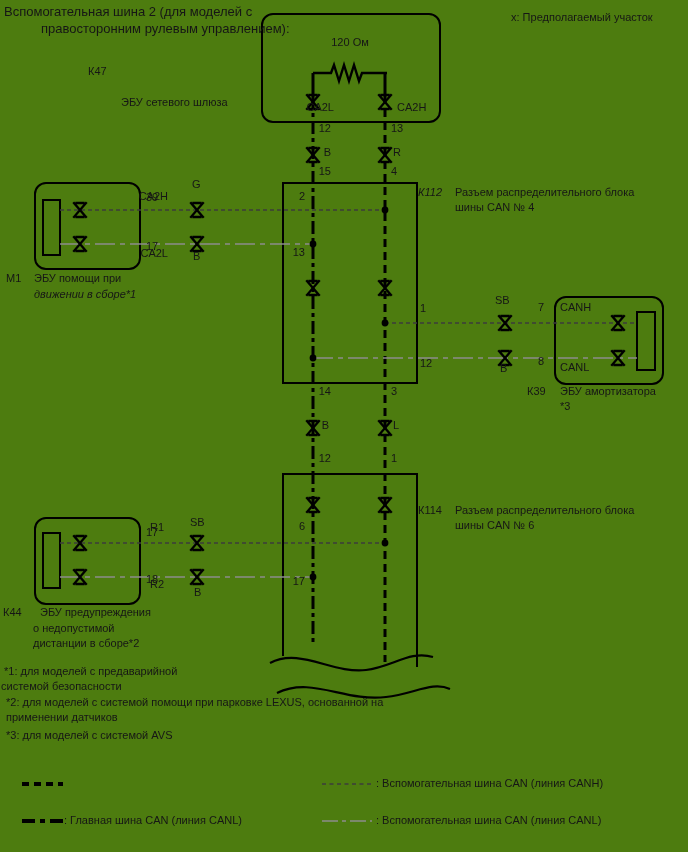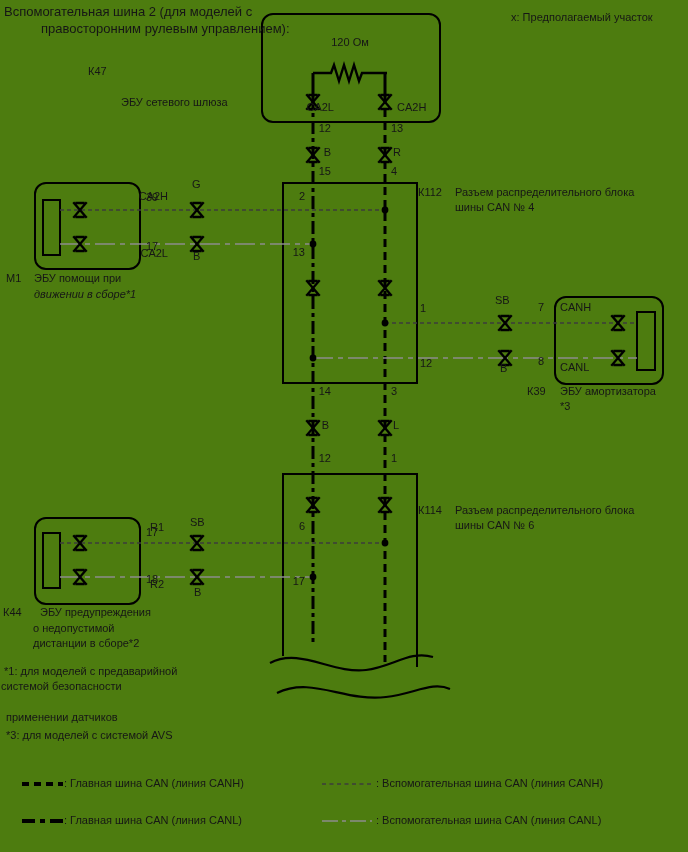--- a/index.html
+++ b/index.html
@@ -101,21 +101,21 @@
   <div class="t ctr" style="left:324px;top:36px;width:52px;">120 Ом</div>
   <div class="t ra" style="left:264px;top:101px;width:42px;">CA2L</div>
   <div class="t" style="left:397px;top:101px;">CA2H</div>
   <div class="t ra" style="left:281px;top:122px;width:22px;">12</div>
   <div class="t" style="left:391px;top:122px;">13</div>
   <div class="t ra" style="left:281px;top:146px;width:22px;">B</div>
   <div class="t" style="left:393px;top:146px;">R</div>
   <div class="t ra" style="left:281px;top:165px;width:22px;">15</div>
   <div class="t" style="left:391px;top:165px;">4</div>
 
-  <div class="t" style="left:418px;top:186px;">К112</div>
+  <div class="t" style="left:418px;top:186px;font-style:italic;">К112</div>
   <div class="t" style="left:455px;top:186px;">Разъем распределительного блока</div>
   <div class="t" style="left:455px;top:201px;">шины CAN № 4</div>
   <div class="t ra" style="left:255px;top:190px;width:22px;">2</div>
   <div class="t ra" style="left:255px;top:246px;width:22px;">13</div>
   <div class="t" style="left:420px;top:302px;">1</div>
   <div class="t" style="left:420px;top:357px;">12</div>
 
   <div class="t ra" style="left:281px;top:385px;width:22px;">14</div>
   <div class="t" style="left:391px;top:385px;">3</div>
   <div class="t ra" style="left:279px;top:419px;width:22px;">B</div>
@@ -155,21 +155,21 @@
   <div class="t ra" style="left:108px;top:578px;width:28px;">R2</div>
   <div class="t" style="left:146px;top:573px;">18</div>
   <div class="t" style="left:194px;top:586px;">B</div>
   <div class="t" style="left:3px;top:606px;">К44</div>
   <div class="t" style="left:33px;top:606px;margin-left:7px;">ЭБУ предупреждения</div>
   <div class="t" style="left:33px;top:622px;">о недопустимой</div>
   <div class="t" style="left:33px;top:637px;">дистанции в сборе*2</div>
 
   <div class="t" style="left:4px;top:665px;">*1: для моделей с предаварийной</div>
   <div class="t" style="left:1px;top:680px;">системой безопасности</div>
+  <div class="t" style="left:6px;top:696px;">*2: для моделей с системой помощи при парковке LEXUS, основанной на</div>
   <div class="t" style="left:6px;top:711px;">применении датчиков</div>
   <div class="t" style="left:6px;top:729px;">*3: для моделей с системой AVS</div>
 
-  <div class="t" style="left:64px;top:777px;">: Главная шина CAN (линия CANH)</div>
   <div class="t" style="left:64px;top:814px;">: Главная шина CAN (линия CANL)</div>
   <div class="t" style="left:376px;top:777px;">: Вспомогательная шина CAN (линия CANH)</div>
   <div class="t" style="left:376px;top:814px;">: Вспомогательная шина CAN (линия CANL)</div>
 
 </div>
 
 </body></html>

